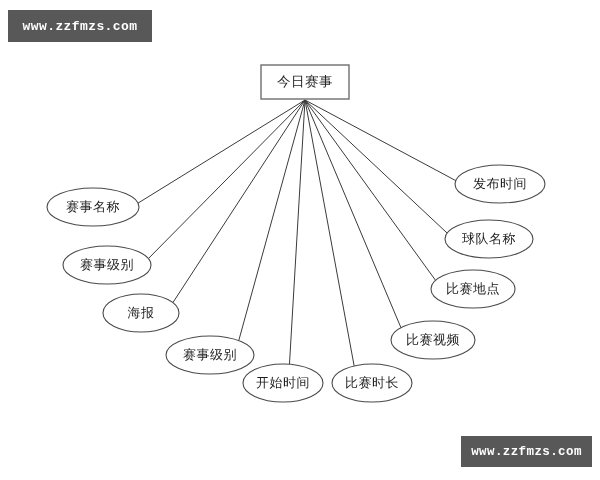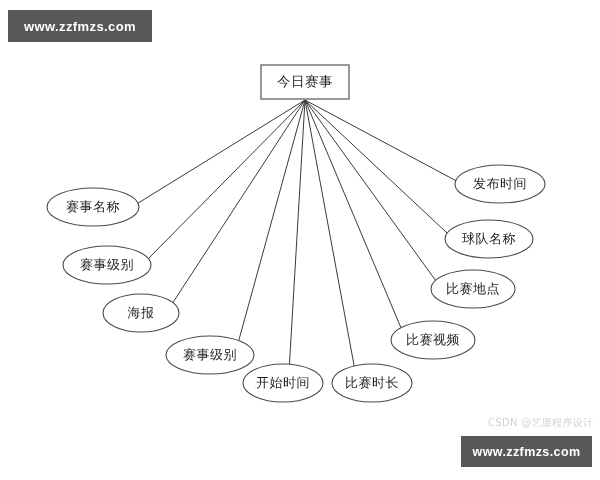--- a/index.html
+++ b/index.html
@@ -52,21 +52,21 @@
     dominant-baseline: middle;
     letter-spacing: 0.5px;
   }
   .node-text-root {
     font-size: 13.5px;
   }
   .watermark-banner {
     position: absolute;
     background: #585858;
     color: #ffffff;
-    font-family: Liberation Sans, sans-serif;
+    font-family: Liberation Mono, monospace;
     font-size: 13px;
     font-weight: bold;
     letter-spacing: 0.4px;
     display: flex;
     align-items: center;
     justify-content: center;
   }
   #watermark-top-left {
     left: 8px;
     top: 10px;
@@ -130,17 +130,16 @@
         <text x="473" y="290" class="node-text">比赛地点</text>
         <ellipse cx="489" cy="239" rx="44" ry="19" class="node-ellipse"></ellipse>
         <text x="489" y="240" class="node-text">球队名称</text>
         <ellipse cx="500" cy="184" rx="45" ry="19" class="node-ellipse"></ellipse>
         <text x="500" y="185" class="node-text">发布时间</text>
       </g>
   </svg>
 
   <div class="watermark-banner" id="watermark-top-left">www.zzfmzs.com</div>
 
-  <div id="csdn-credit">CSDN @艺愿程序设计</div>
 
   <div class="watermark-banner" id="watermark-bottom-right">www.zzfmzs.com</div>
 
 </div>
 
 </body></html>

